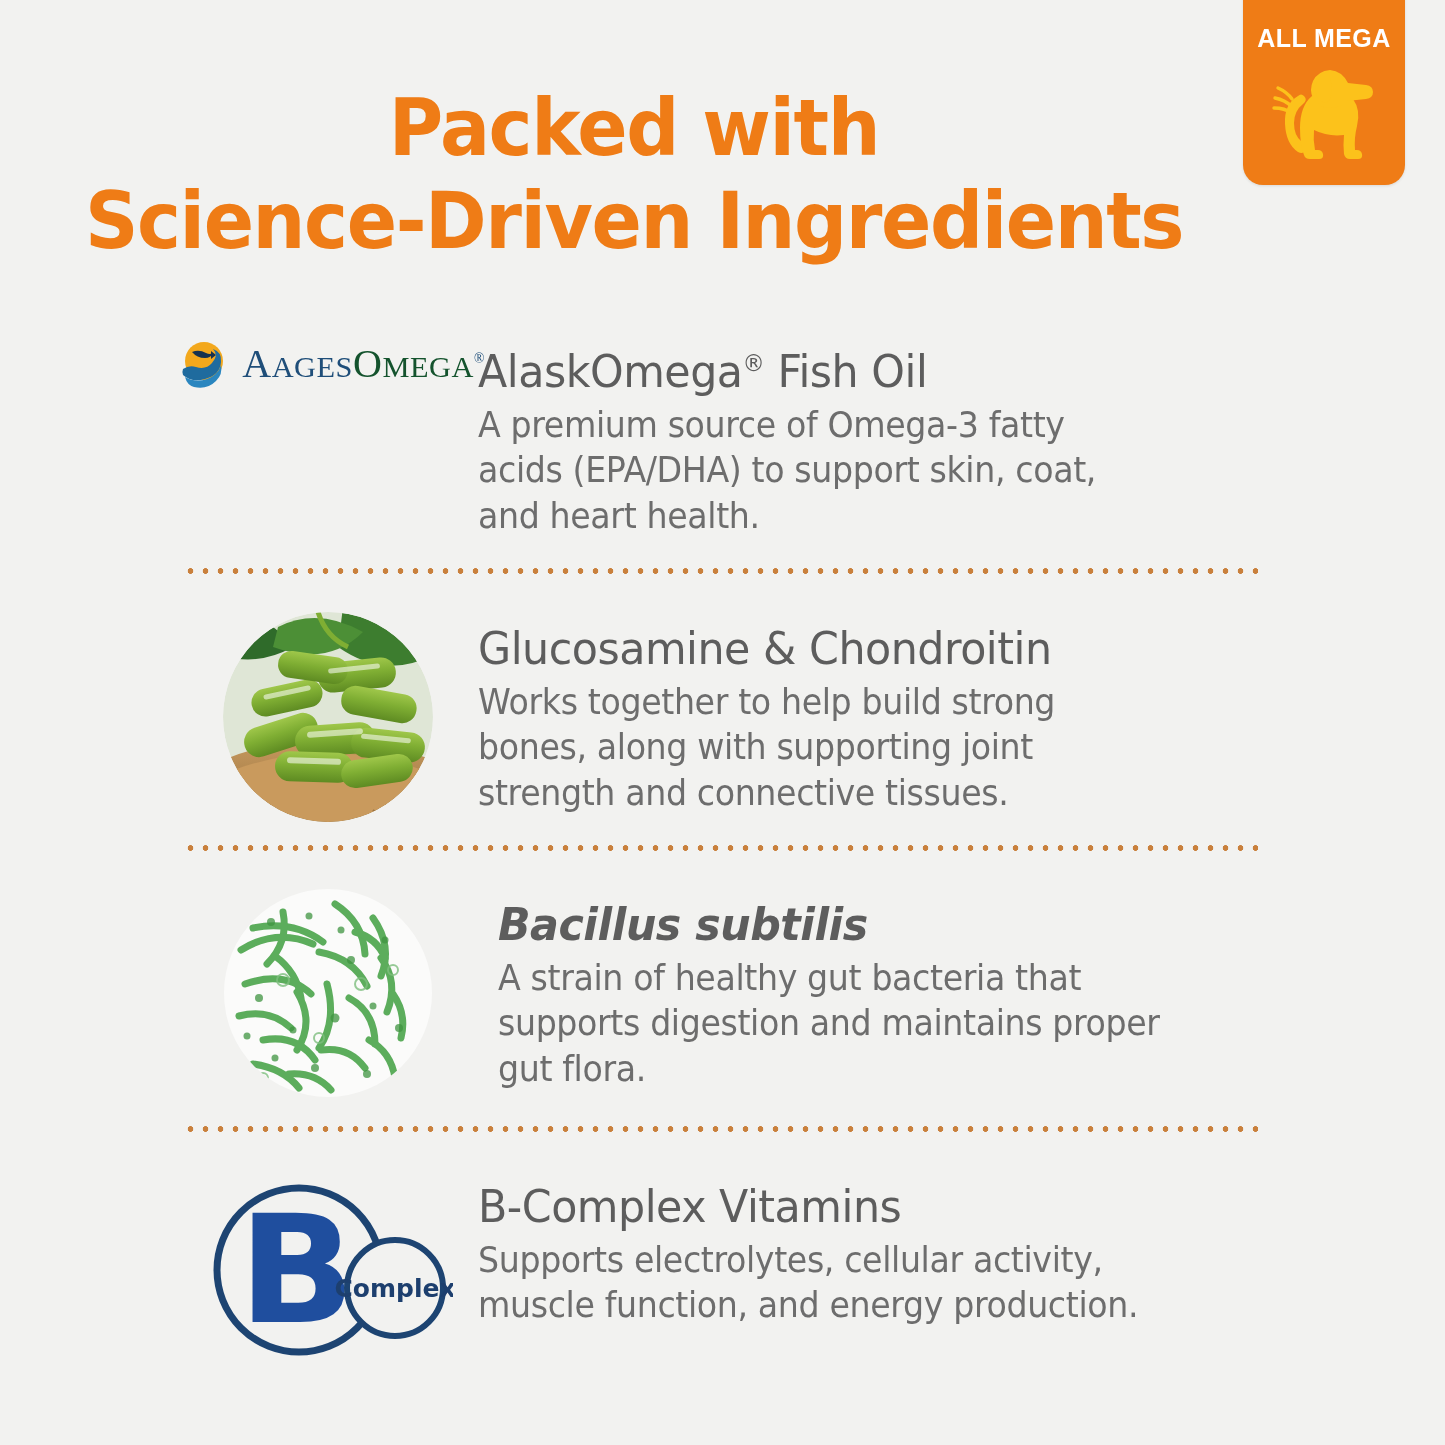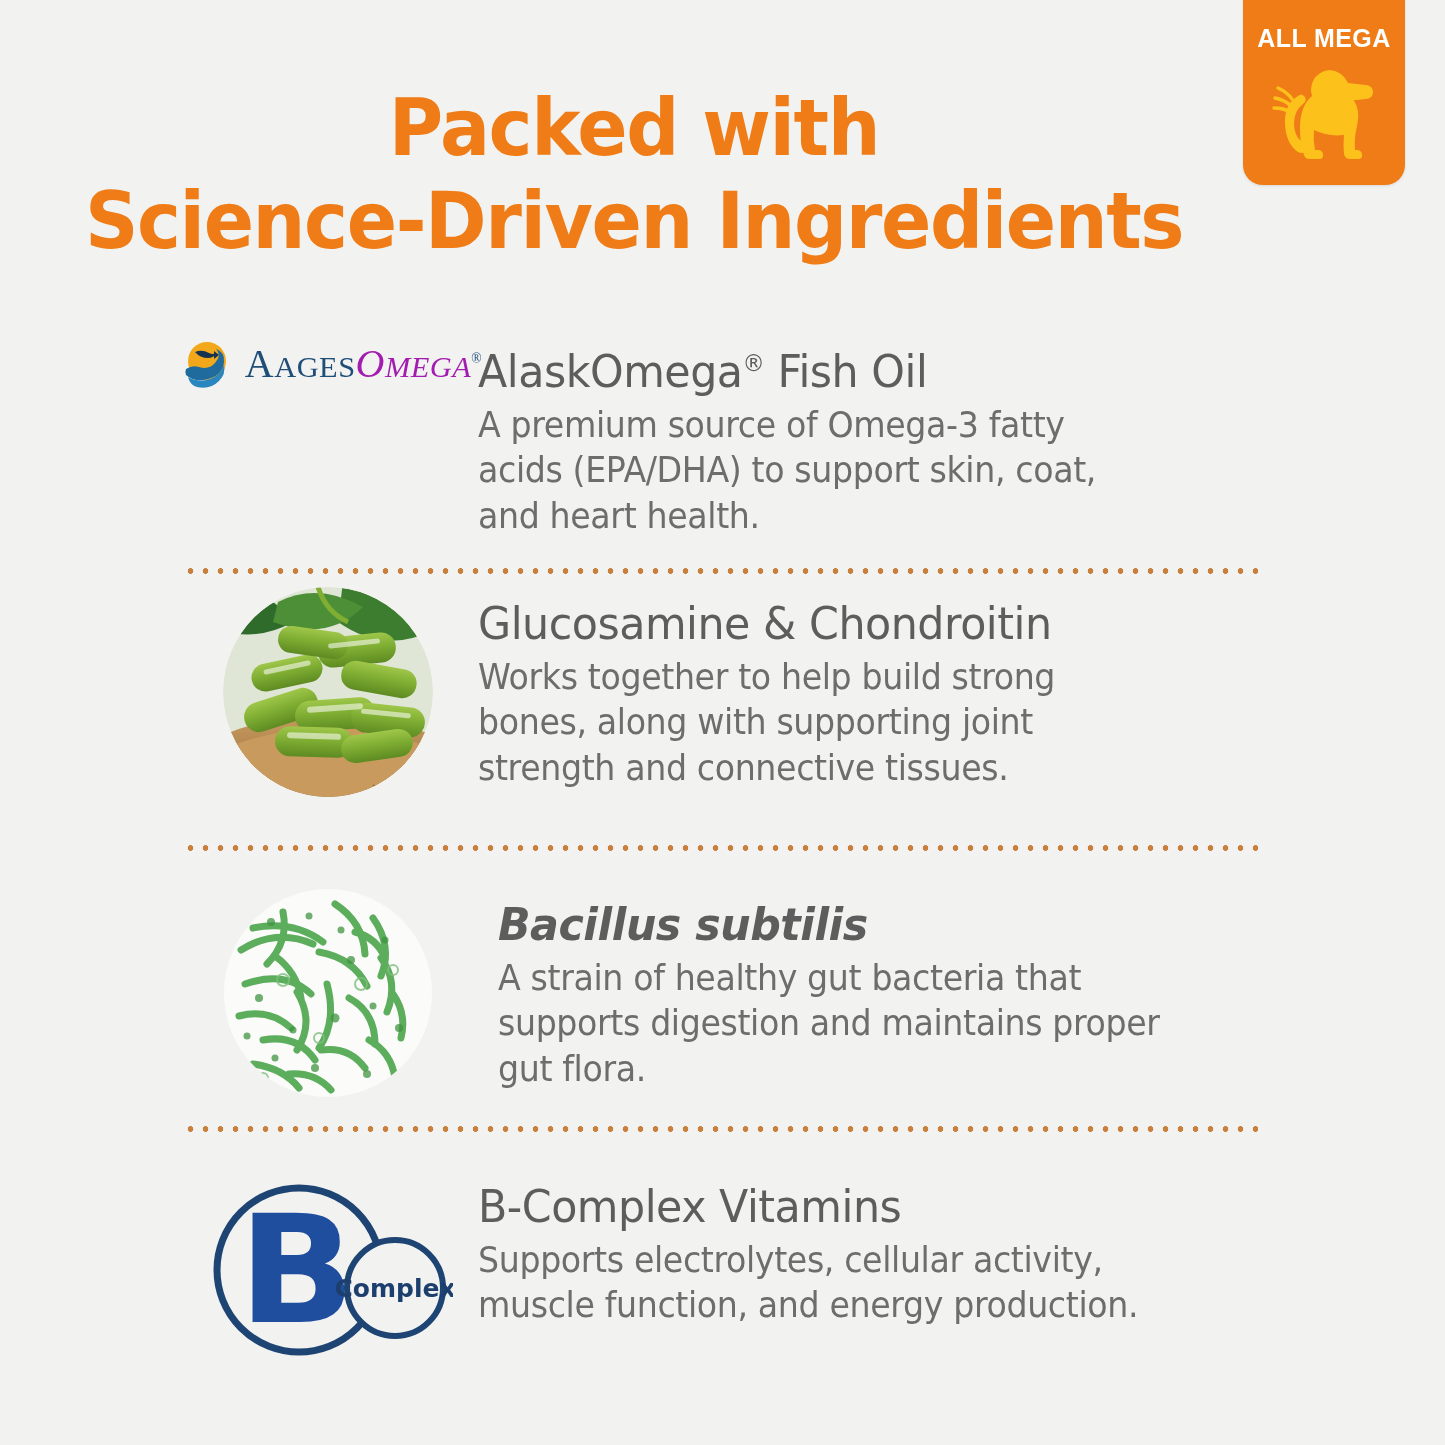--- a/index.html
+++ b/index.html
@@ -135,21 +135,21 @@
     transform: translateX(2px);
   }
   .ao-word {
     font-family: "Liberation Serif", serif;
     font-size: 40px;
     line-height: 1;
     letter-spacing: 0.5px;
     white-space: nowrap;
   }
   .ao-a { color: #1f4e79; }
-  .ao-o { color: #a21caf; font-style: italic; }
+  .ao-o { color: #14532d; }
   .ao-small { font-size: 0.76em; }
   .ao-reg { font-size: 0.34em; vertical-align: super; color: #1f4e79; }
 
   
   .photo-circle {
     width: 210px;
     height: 210px;
     border-radius: 50%;
     overflow: hidden;
     position: relative;
@@ -200,21 +200,21 @@
       </div>
     </div>
     <div class="row-text">
       <h3 class="ing-title"><span>AlaskOmega</span><span class="sup">®</span><span> Fish Oil</span></h3>
       <p class="ing-desc">A premium source of Omega-3 fatty acids (EPA/DHA) to support skin, coat, and heart health.</p>
     </div>
   </div>
 
   <div class="divider" style="top:568px;"></div>
 
-  <div class="row" style="top:587px;">
+  <div class="row" style="top:612px;">
     <div class="row-icon">
       <div class="photo-circle">
         <svg width="210" height="210" viewBox="0 0 210 210">
           <defs>
             <clipPath id="cc">
                 <circle cx="105" cy="105" r="105"></circle>
               </clipPath>
             <linearGradient id="cap" x1="0" y1="0" x2="0" y2="1">
               <stop offset="0%" stop-color="#9fc74a"></stop>
               <stop offset="45%" stop-color="#7fae33"></stop>

